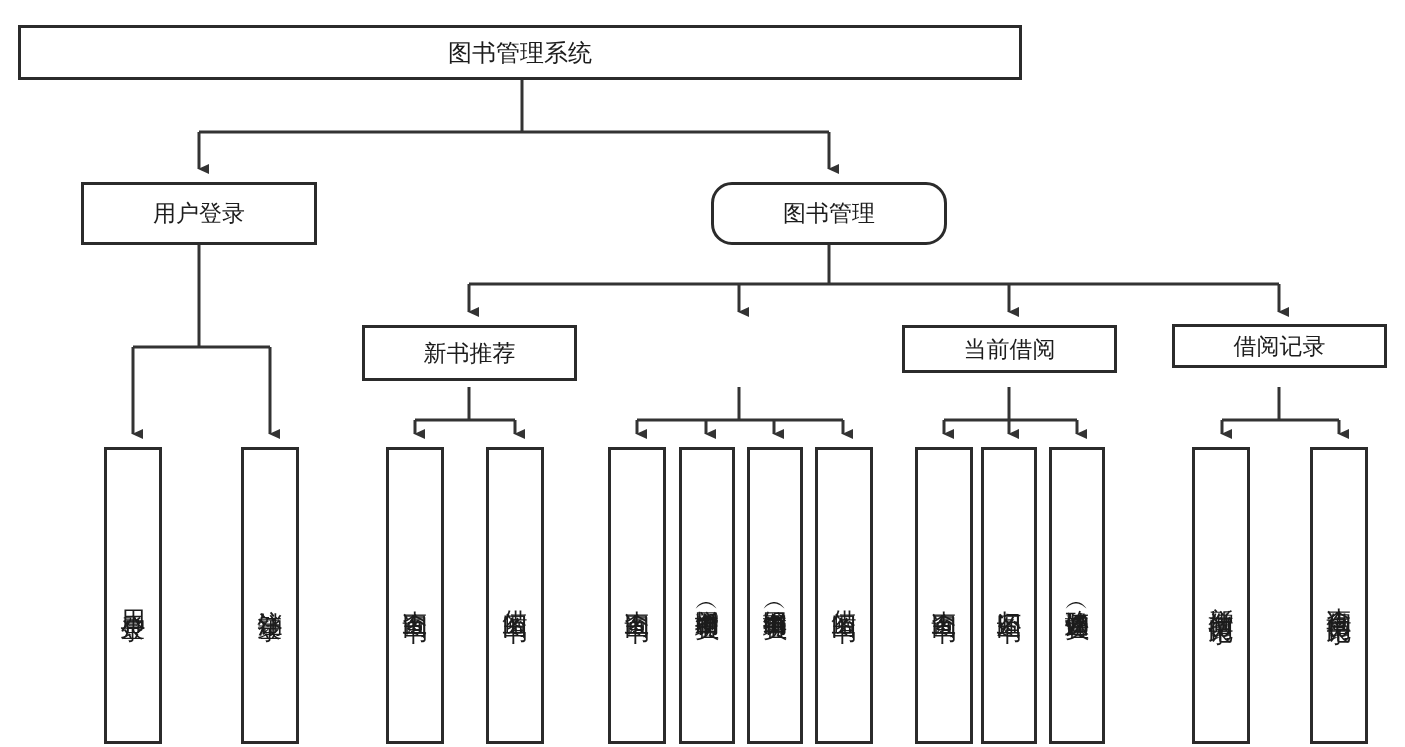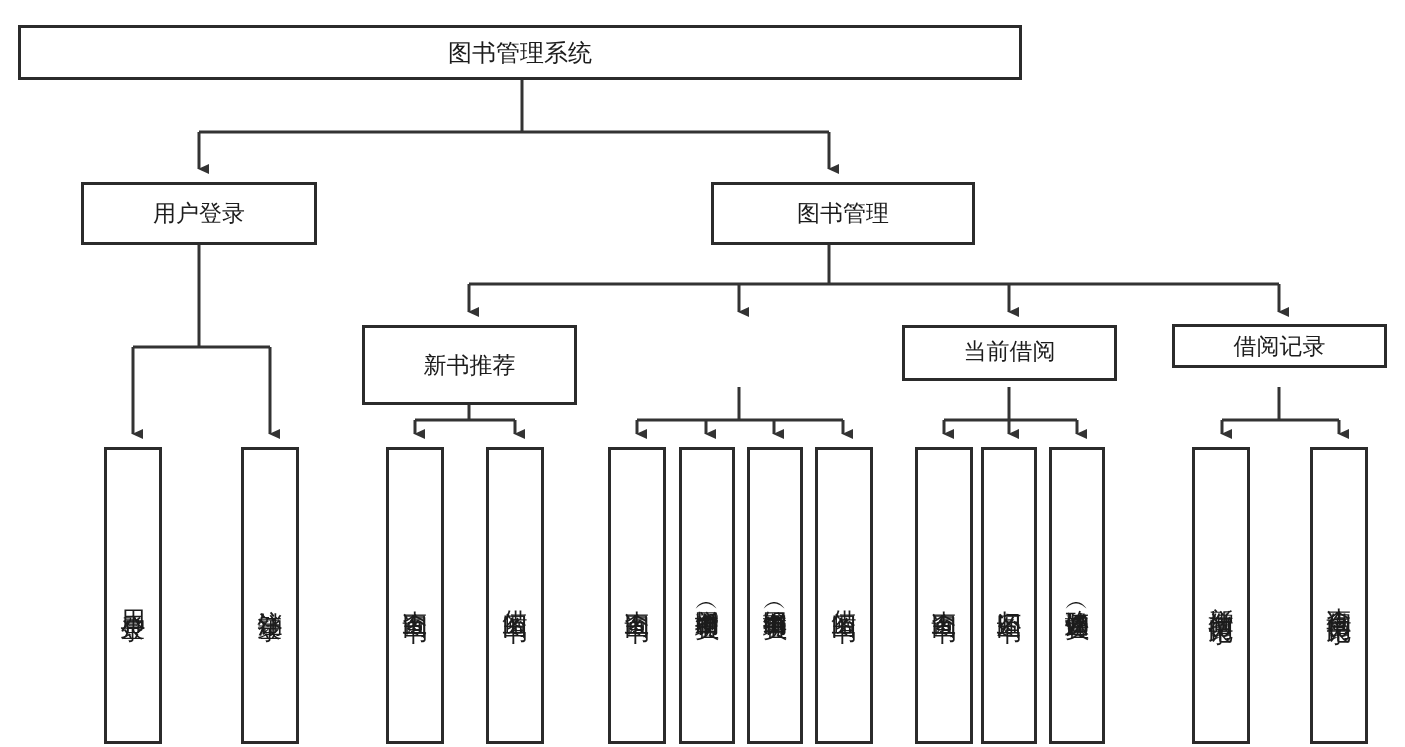--- a/index.html
+++ b/index.html
@@ -114,30 +114,30 @@
   </svg>
 
   <div class="node h-node root" style="left:18px;top:13px;width:1004px;height:55px;">
     <span class="lbl">图书管理系统</span>
   </div>
 
   <div class="node h-node" style="left:81px;top:170px;width:236px;height:63px;">
     <span class="lbl">用户登录</span>
   </div>
 
-  <div class="node h-node" style="left:711px;top:170px;width:264px;height:63px;">
+  <div class="node h-node" style="left:711px;top:170px;width:236px;height:63px;border-radius:21px;">
     <span class="lbl">图书管理</span>
   </div>
 
-  <div class="node h-node" style="left:362px;top:313px;width:215px;height:80px;">
+  <div class="node h-node" style="left:362px;top:313px;width:215px;height:56px;">
     <span class="lbl">新书推荐</span>
   </div>
 
 
-  <div class="node h-node" style="left:902px;top:313px;width:215px;height:56px;font-family:Liberation Mono, monospace;">
+  <div class="node h-node" style="left:902px;top:313px;width:215px;height:48px;">
     <span class="lbl">当前借阅</span>
   </div>
 
   <div class="node h-node" style="left:1172px;top:312px;width:215px;height:44px;">
     <span class="lbl">借阅记录</span>
   </div>
 
   <div class="node v-node" style="left:104px;top:435px;width:58px;height:297px;">
     <span class="lbl">用户登录</span>
   </div>

